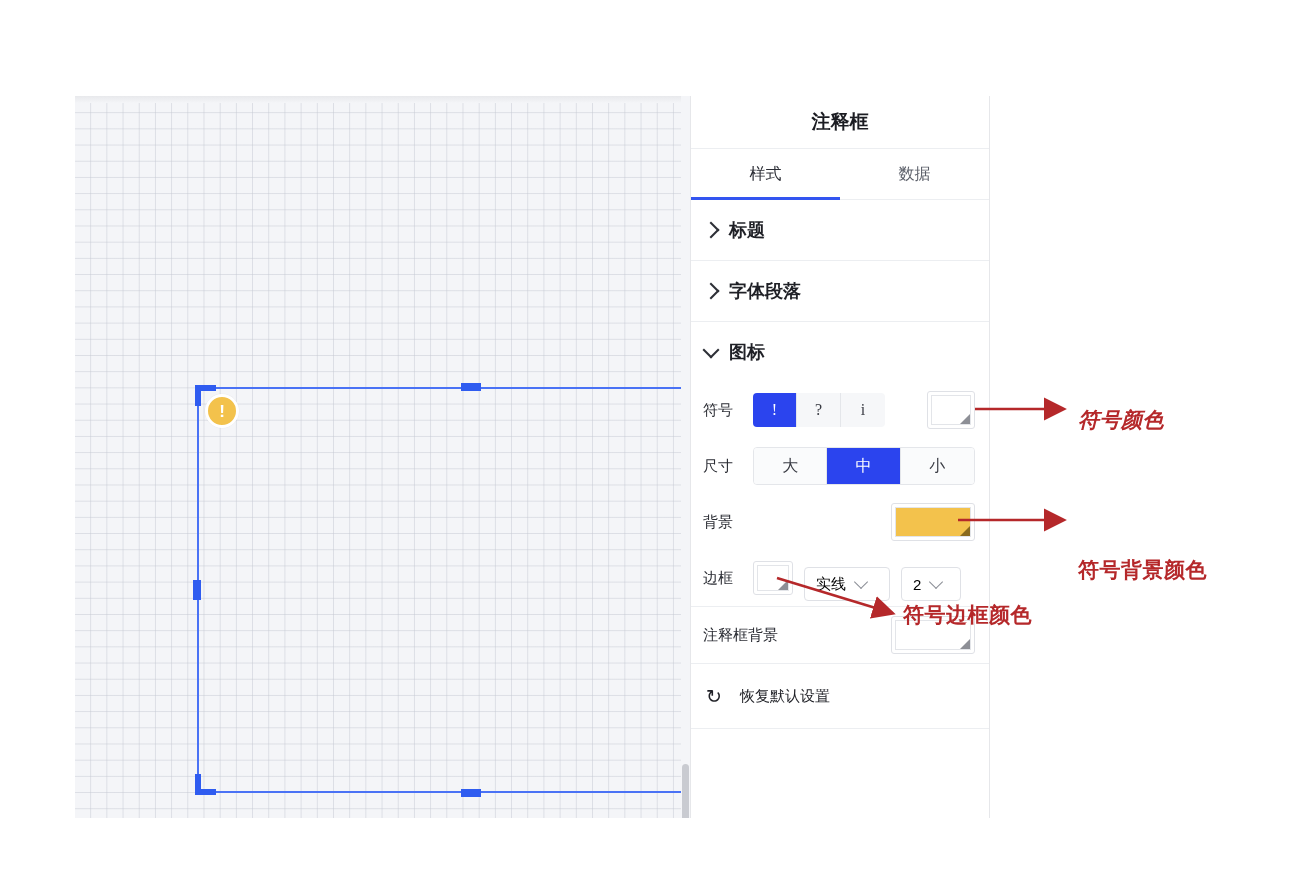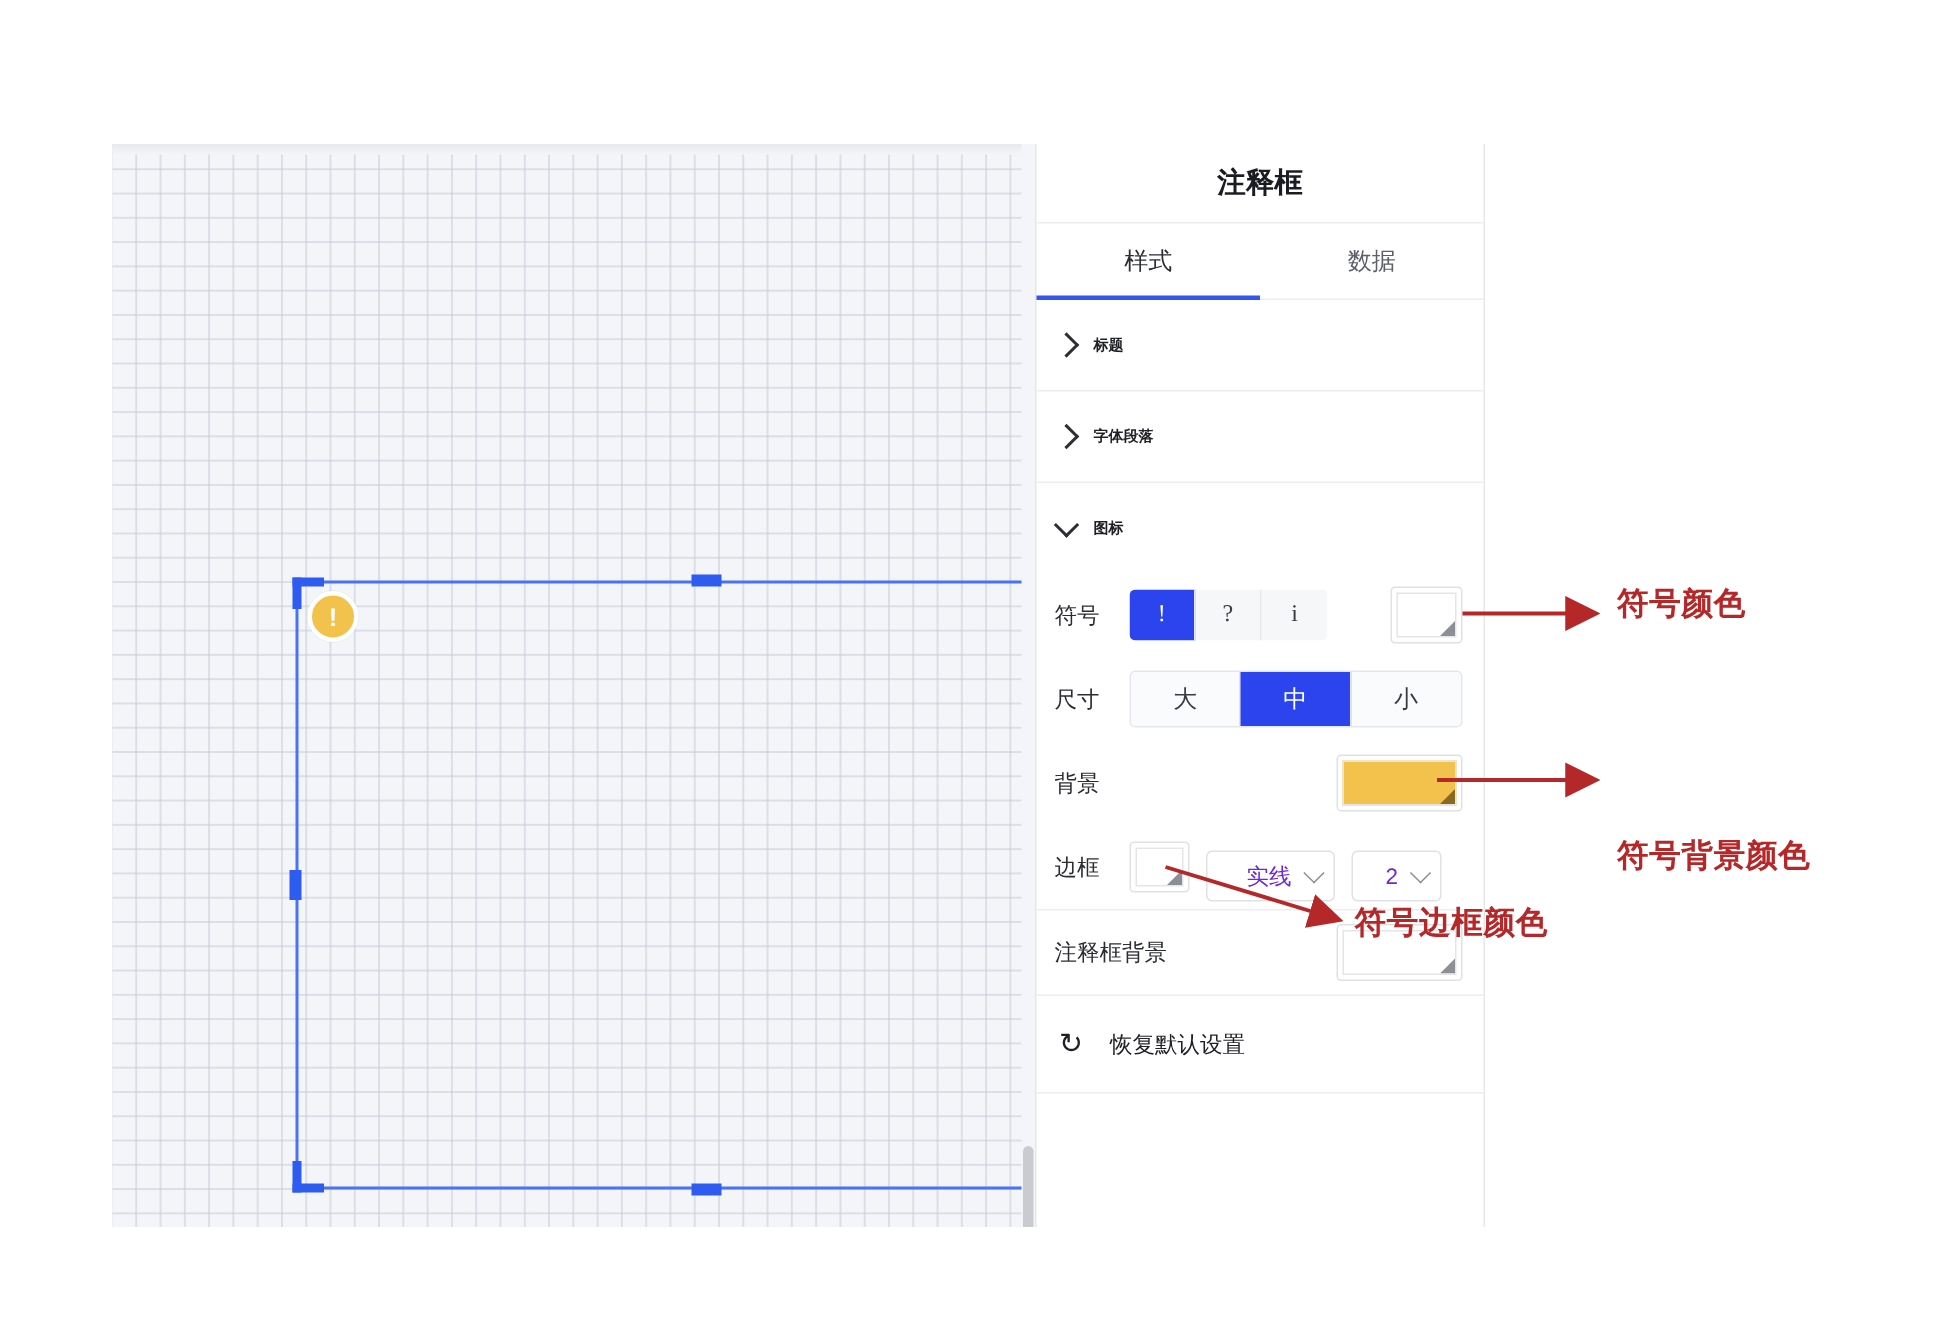--- a/index.html
+++ b/index.html
@@ -97,21 +97,21 @@
     border-bottom:1px solid #eceef1;
     padding:0 0 0 12px;
   }
   .sec-head{height:60px;display:flex;align-items:center;gap:12px;cursor:pointer;}
   .chev{
     width:10px;height:10px;border-right:2.2px solid #2d2f36;border-bottom:2.2px solid #2d2f36;
     flex:0 0 auto;margin-left:2px;
   }
   .chev.right{transform:rotate(-45deg);}
   .chev.down{transform:rotate(45deg);margin-top:-4px;}
-  .sec-title{font-size:10px;font-weight:bold;color:#1f2026;}
+  .sec-title{font-size:18px;font-weight:bold;color:#1f2026;}
   .row{display:flex;align-items:center;height:56px;}
   .row-label{width:50px;flex:0 0 auto;font-size:15px;color:#2b2d34;}
   .seg{display:flex;border-radius:4px;overflow:hidden;}
   .seg-btn{
     display:flex;align-items:center;justify-content:center;
     background:#f6f7f9;color:#3a3c44;font-size:15px;
     border-right:1px solid #e4e6ea;cursor:pointer;box-sizing:border-box;
   }
   .seg-btn:last-child{border-right:none;}
   .seg-btn.active{background:#2b44ee;color:#ffffff;}
@@ -130,23 +130,23 @@
   }
   .swatch-corner{
     position:absolute;right:0;bottom:0;width:0;height:0;
     border-left:10px solid transparent;border-bottom:10px solid #8d8f96;
   }
   .sw-sym{width:48px;height:38px;}
   .sw-bg{width:84px;height:38px;}
   .sw-note{width:84px;height:38px;}
   .sw-border{width:40px;height:34px;}
   .select{
-    display:flex;align-items:center;justify-content:flex-end;
+    display:flex;align-items:center;justify-content:flex-start;
     border:1px solid #dfe1e6;border-radius:4px;background:#fff;
-    height:34px;padding:0 8px 0 11px;font-size:15px;color:#6d28d9;cursor:pointer;
+    height:34px;padding:0 8px 0 11px;font-size:15px;color:#000000;cursor:pointer;
     box-sizing:border-box;
     margin-top:12px;
   }
   .sel-caret{
     width:9px;height:9px;border-right:1.8px solid #8b8e96;border-bottom:1.8px solid #8b8e96;
     transform:rotate(45deg);margin-top:-4px;margin-left:10px;flex:0 0 auto;
   }
   .row-sb{display:flex;align-items:center;justify-content:space-between;padding-right:14px;font-family:Liberation Serif, serif;}
   .reset-row{height:64px;display:flex;align-items:center;gap:18px;cursor:pointer;}
   .reset-icon{font-size:19px;color:#1f2026;line-height:1;margin-left:3px;}
@@ -306,15 +306,15 @@
   <defs>
     <marker id="ah" markerWidth="9" markerHeight="9" refX="7.5" refY="4.5" orient="auto">
       <path d="M0,0 L9,4.5 L0,9 z" fill="#B5282A"></path>
     </marker>
   </defs>
   <line x1="975" y1="409" x2="1063" y2="409" stroke="#B5282A" stroke-width="2.6" marker-end="url(#ah)"></line>
   <line x1="958" y1="520" x2="1063" y2="520" stroke="#B5282A" stroke-width="2.6" marker-end="url(#ah)"></line>
   <line x1="777" y1="578" x2="892" y2="613" stroke="#B5282A" stroke-width="2.6" marker-end="url(#ah)"></line>
 </svg>
 
-<div class="ann-label" style="left:1078px;top:388px;">符号颜色</div>
+<div class="ann-label" style="left:1078px;top:406px;font-style:italic;">符号颜色</div>
 <div class="ann-label" style="left:1078px;top:508px;margin-top:48px;">符号背景颜色</div>
 <div class="ann-label" style="left:903px;top:601px;">符号边框颜色</div>
 
 </body></html>

